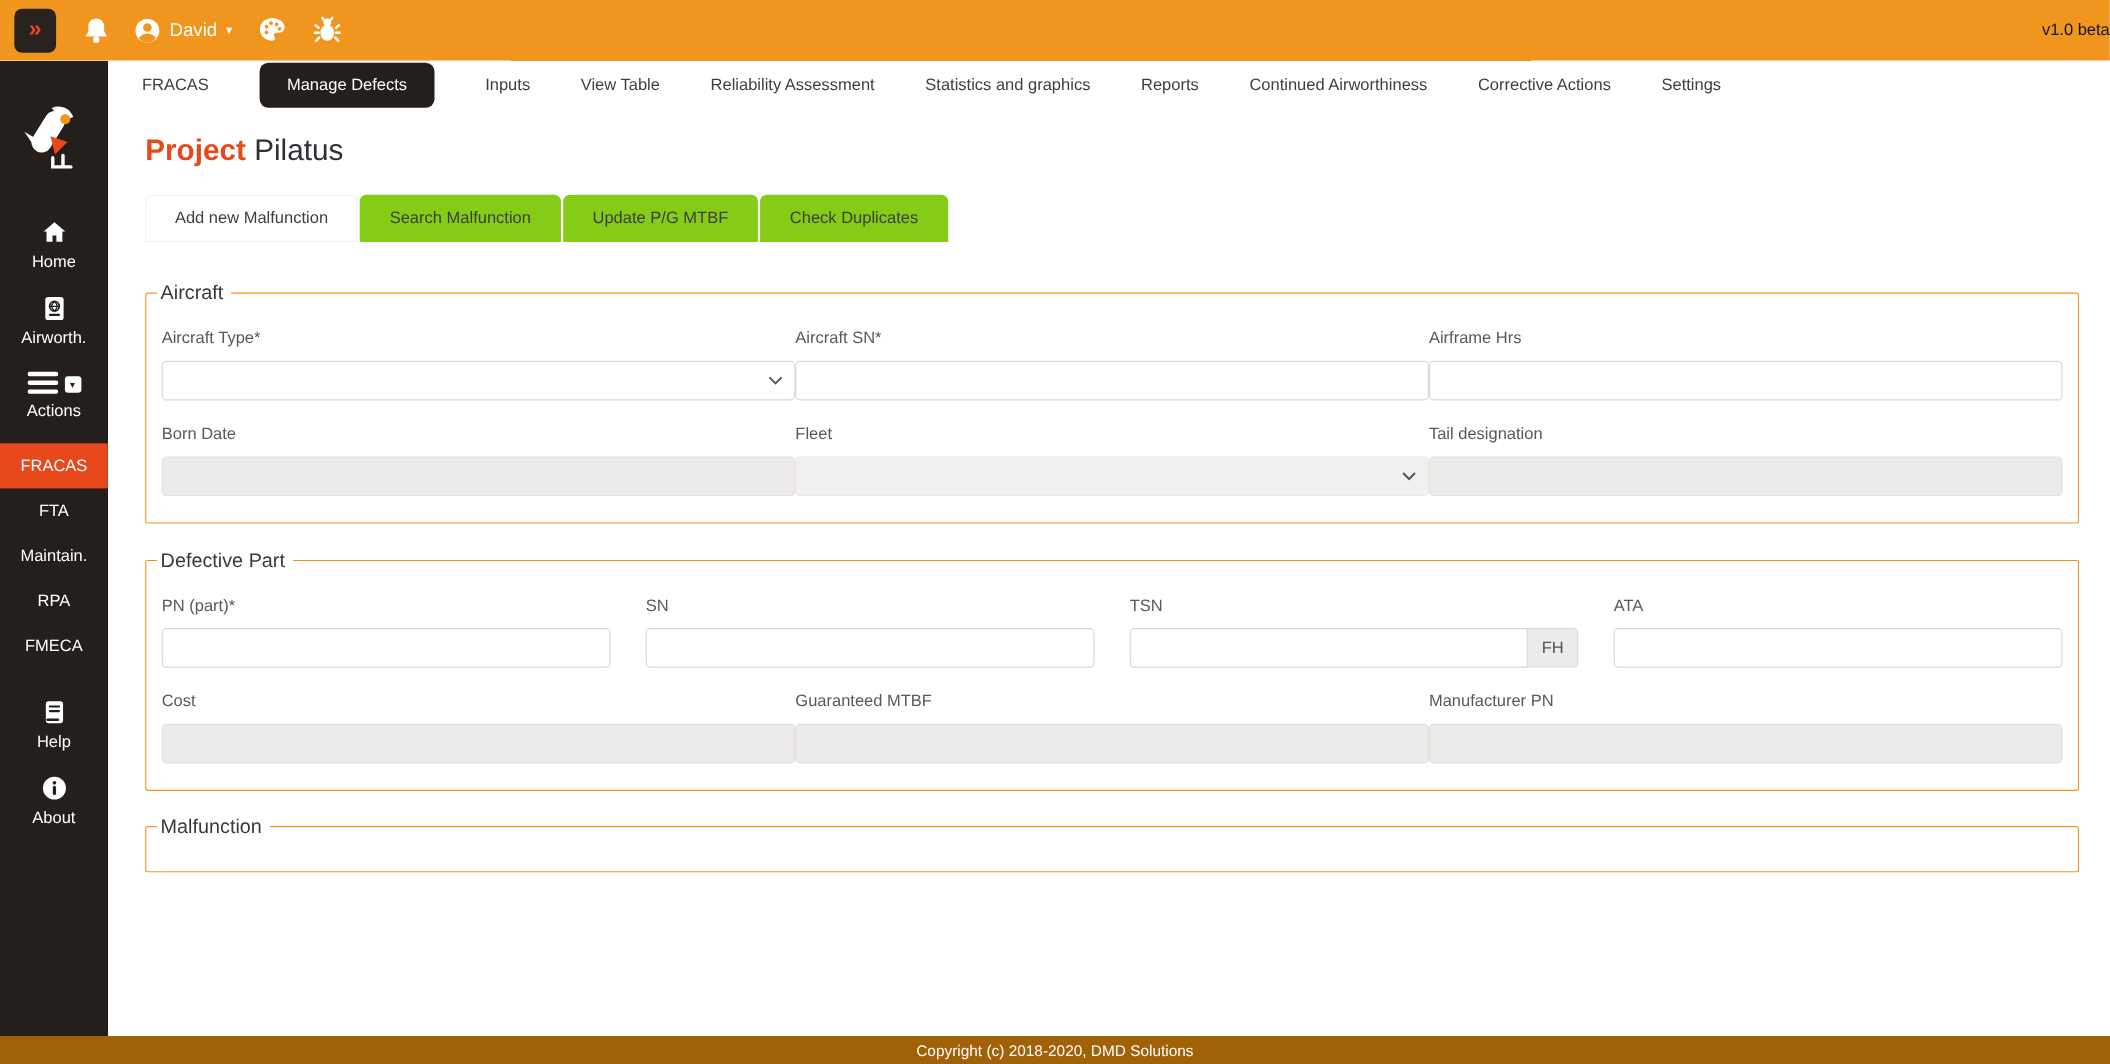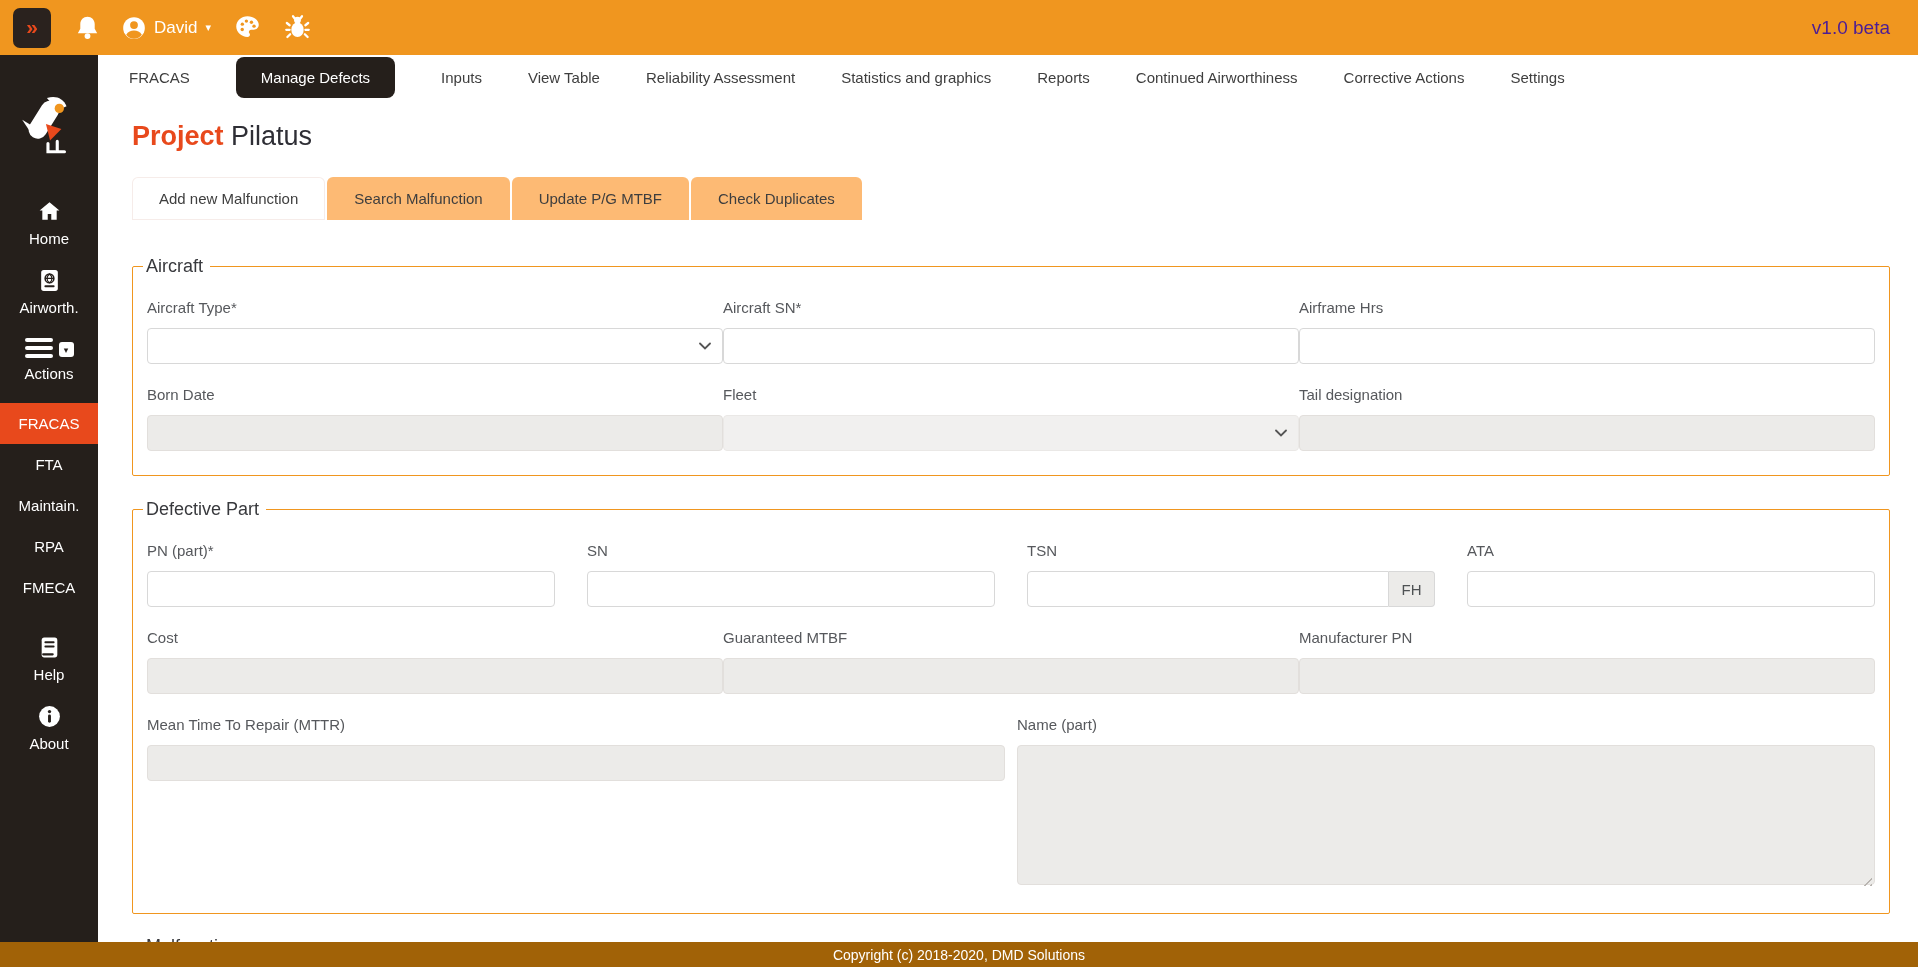--- a/index.html
+++ b/index.html
@@ -20,21 +20,21 @@
     background:#2a221e; border-radius:7px; color:#e8491c;
     font-size:21px; font-weight:bold; line-height:1;
     display:flex; align-items:center; justify-content:center; padding:0 0 3px 0;
     font-family:"Liberation Sans", sans-serif;
   }
   .tb-icon { margin-left:23px; width:27px; height:27px; display:inline-flex; cursor:pointer; }
   .tb-icon svg { width:100%; height:100%; }
   .user { display:flex; align-items:center; margin-left:20px; color:#fff; font-size:17px; gap:7px; cursor:pointer; }
   .user .avatar { width:26px; height:26px; display:inline-flex; }
   .user .caret { font-size:11px; margin-left:1px; }
-  .version { margin-left:auto; margin-right:28px; color:#4c1d95; font-size:19px; }
+  .version { margin-left:auto; color:#0f172a; font-size:15px; }
 
   
   .sidebar {
     position:fixed; top:55px; left:0; bottom:0; width:98px;
     background:#251f1b; z-index:20; display:flex; flex-direction:column; align-items:center;
   }
   .logo { margin-top:40px; width:66px; height:60px; }
   .snav { margin-top:44px; width:100%; display:flex; flex-direction:column; align-items:center; }
   .snav-item {
     display:flex; flex-direction:column; align-items:center;
@@ -62,21 +62,21 @@
     font-size:15px; color:#3e3e3e; background:#fff;
   }
   .nav-item { cursor:pointer; white-space:nowrap; }
   .nav-item.active { background:#251f1b; color:#fff; padding:12px 25px; border-radius:8px; }
 
   .page-title { margin:21px 0 0 34px; font-size:27px; font-weight:400; color:#2e2e35; }
   .page-title .accent { color:#e8491c; font-weight:bold; }
 
   .tabs { display:flex; gap:2px; margin:25px 0 0 34px; width:fit-content;text-align:center; }
   .tab {
-    background:#fdba74; padding:13px 27px; font-size:15px; color:#3e3e3e;
+    background:#84cc16; padding:13px 27px; font-size:15px; color:#3e3e3e;
     border-radius:6px 6px 0 0; cursor:pointer; white-space:nowrap;
   }
   .tab.active { background:#fff; box-shadow:0 0 0 1px #f6ece9 inset; }
 
   fieldset {
     margin:36px 28px 0 34px; border:1px solid #f0961f; border-radius:2px;
     padding:0 14px 24px 14px;
   }
   fieldset.cut { padding-bottom:0; height:52px; margin-top:22px; }
   legend { font-size:18px; color:#38393d; padding:0 7px 0 3px; margin-left:-4px; }
@@ -365,33 +365,20 @@
       <div class="field">
         <label>Guaranteed MTBF</label>
         <div class="control"><input disabled="" value="" style=""></div>
       </div>
       <div class="field">
         <label>Manufacturer PN</label>
         <div class="control"><input disabled="" value="" style=""></div>
       </div>
     </div>
 
-    <div class="f-row cols-2">
-      <div class="field">
-        <label>Mean Time To Repair (MTTR)</label>
-        <div class="control"><input disabled="" value="" style=""></div>
-      </div>
-      <div class="field">
-        <label>Name (part)</label>
-        <div class="control">
-          <textarea disabled="" style=""></textarea>
-          <span class="grabber"></span>
-        </div>
-      </div>
-    </div>
   </fieldset>
 
   <fieldset class="cut">
     <legend>Malfunction</legend>
   </fieldset>
 
 </div>
 
 <footer>
   <span>Copyright (c) 2018-2020, DMD Solutions</span>

